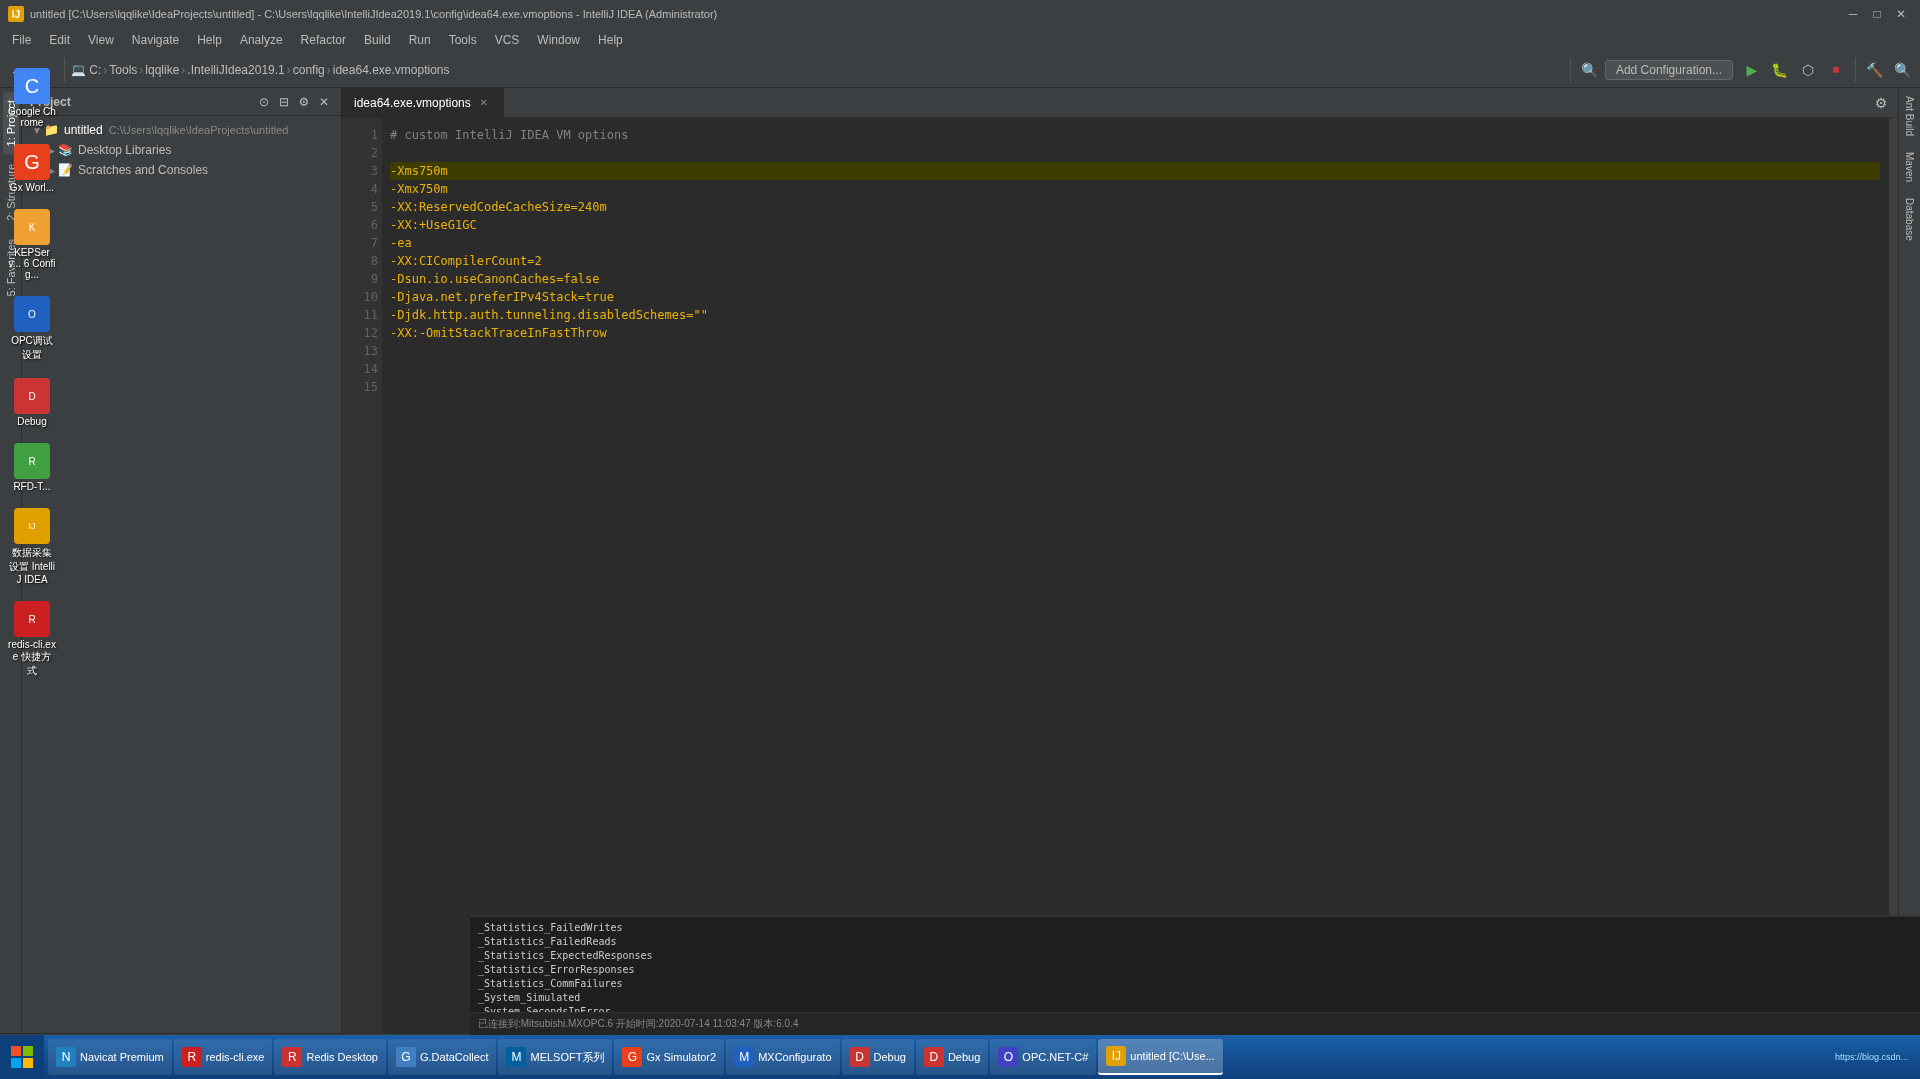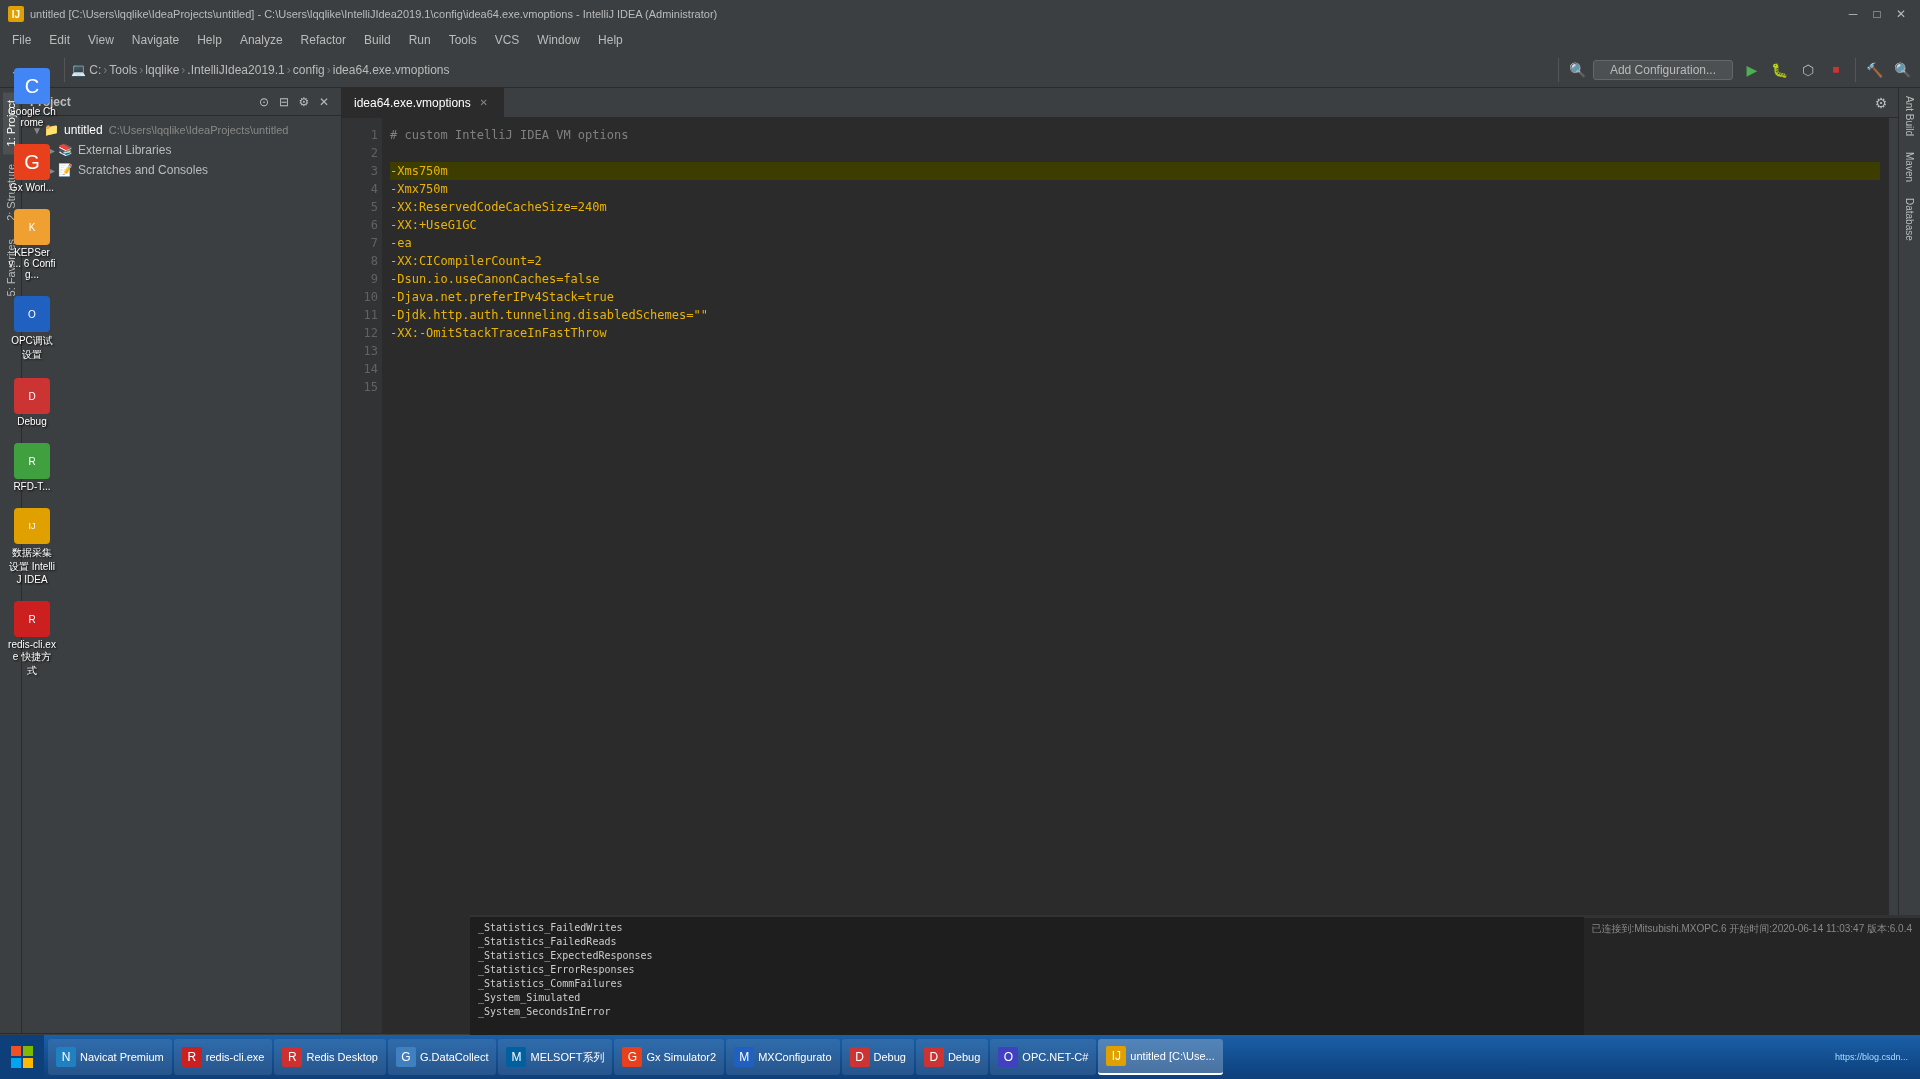--- a/index.html
+++ b/index.html
@@ -27,21 +27,21 @@
     .toolbar {
       display: flex; align-items: center; background: #3c3f41; height: 36px;
       padding: 0 4px; gap: 2px; border-bottom: 1px solid #2b2b2b;
     }
     .toolbar-separator { width: 1px; height: 24px; background: #555; margin: 0 4px; }
     .toolbar-btn { width: 26px; height: 26px; display: flex; align-items: center; justify-content: center; cursor: pointer; border-radius: 3px; color: #bbb; font-size: 14px; }
     .breadcrumb { display: flex; align-items: center; gap: 2px; color: #bbb; font-size: 12px; flex: 1; }
     .breadcrumb-item { display: flex; align-items: center; gap: 2px; cursor: pointer; }
     .breadcrumb-sep { color: #777; }
     .add-config-btn {
-      background: #4c5052; color: #bbb; border: 1px solid #666; padding: 2px 16px;
+      background: #4c5052; color: #bbb; border: 1px solid #666; padding: 2px 10px;
       border-radius: 3px; cursor: pointer; font-size: 12px; margin-right: 4px;
     }
     .run-controls { display: flex; gap: 2px; }
 
     
     .main-area { display: flex; height: calc(1079px - 28px - 24px - 36px - 22px - 24px); }
 
     
     .left-tab-strip {
       width: 22px; background: #3c3f41; display: flex; flex-direction: column;
@@ -212,21 +212,21 @@
         <span class="tree-arrow">▼</span>
         <span class="tree-icon" style="color:#e0a000;">📁</span>
         <span style="color:#fff;font-weight:normal;">untitled</span>
         <span style="color:#888;font-size:11px;margin-left:6px;">C:\Users\lqqlike\IdeaProjects\untitled</span>
       </div>
 
       <div class="tree-item">
         <span class="tree-indent" style="width:18px;"></span>
         <span class="tree-arrow">▶</span>
         <span class="tree-icon" style="color:#c0a060;">📚</span>
-        <span>External Libraries</span>
+        <span>Desktop Libraries</span>
       </div>
 
       <div class="tree-item">
         <span class="tree-indent" style="width:18px;"></span>
         <span class="tree-arrow">▶</span>
         <span class="tree-icon" style="color:#888;">📝</span>
         <span>Scratches and Consoles</span>
       </div>
     </div>
   </div>
@@ -344,32 +344,32 @@
     <div class="desktop-icon-img" style="background:#e0a000;color:#fff;font-size:9px;">IJ</div>
     <div class="desktop-icon-label">数据采集设置 IntelliJ IDEA</div>
   </div>
   <div class="desktop-icon">
     <div class="desktop-icon-img" style="background:#cc2020;color:#fff;font-size:10px;">R</div>
     <div class="desktop-icon-label">redis-cli.exe 快捷方式</div>
   </div>
 </div>
 
 <div class="terminal-overlay">
-  <div style="display:flex;flex-direction:row;flex:1;">
+  <div style="display:flex;flex-direction:column;flex:1;">
     <div class="terminal-content">
       <div class="terminal-line">_Statistics_FailedWrites</div>
       <div class="terminal-line">_Statistics_FailedReads</div>
       <div class="terminal-line">_Statistics_ExpectedResponses</div>
       <div class="terminal-line">_Statistics_ErrorResponses</div>
       <div class="terminal-line">_Statistics_CommFailures</div>
       <div class="terminal-line">_System_Simulated</div>
       <div class="terminal-line">_System_SecondsInError</div>
 
     </div>
-    <div class="terminal-status">已连接到:Mitsubishi.MXOPC.6    开始时间:2020-06-14 11:03:47    版本:6.0.4</div>
+    <div class="terminal-status">已连接到:Mitsubishi.MXOPC.6    开始时间:2020-07-14 11:03:47    版本:6.0.4</div>
   </div>
 </div>
 
 <div class="taskbar">
   <div class="taskbar-start">
     <svg width="24" height="24" viewBox="0 0 24 24">
       <rect x="1" y="1" width="10" height="10" fill="#f25022"></rect>
       <rect x="13" y="1" width="10" height="10" fill="#7fba00"></rect>
       <rect x="1" y="13" width="10" height="10" fill="#00a4ef"></rect>
       <rect x="13" y="13" width="10" height="10" fill="#ffb900"></rect>

